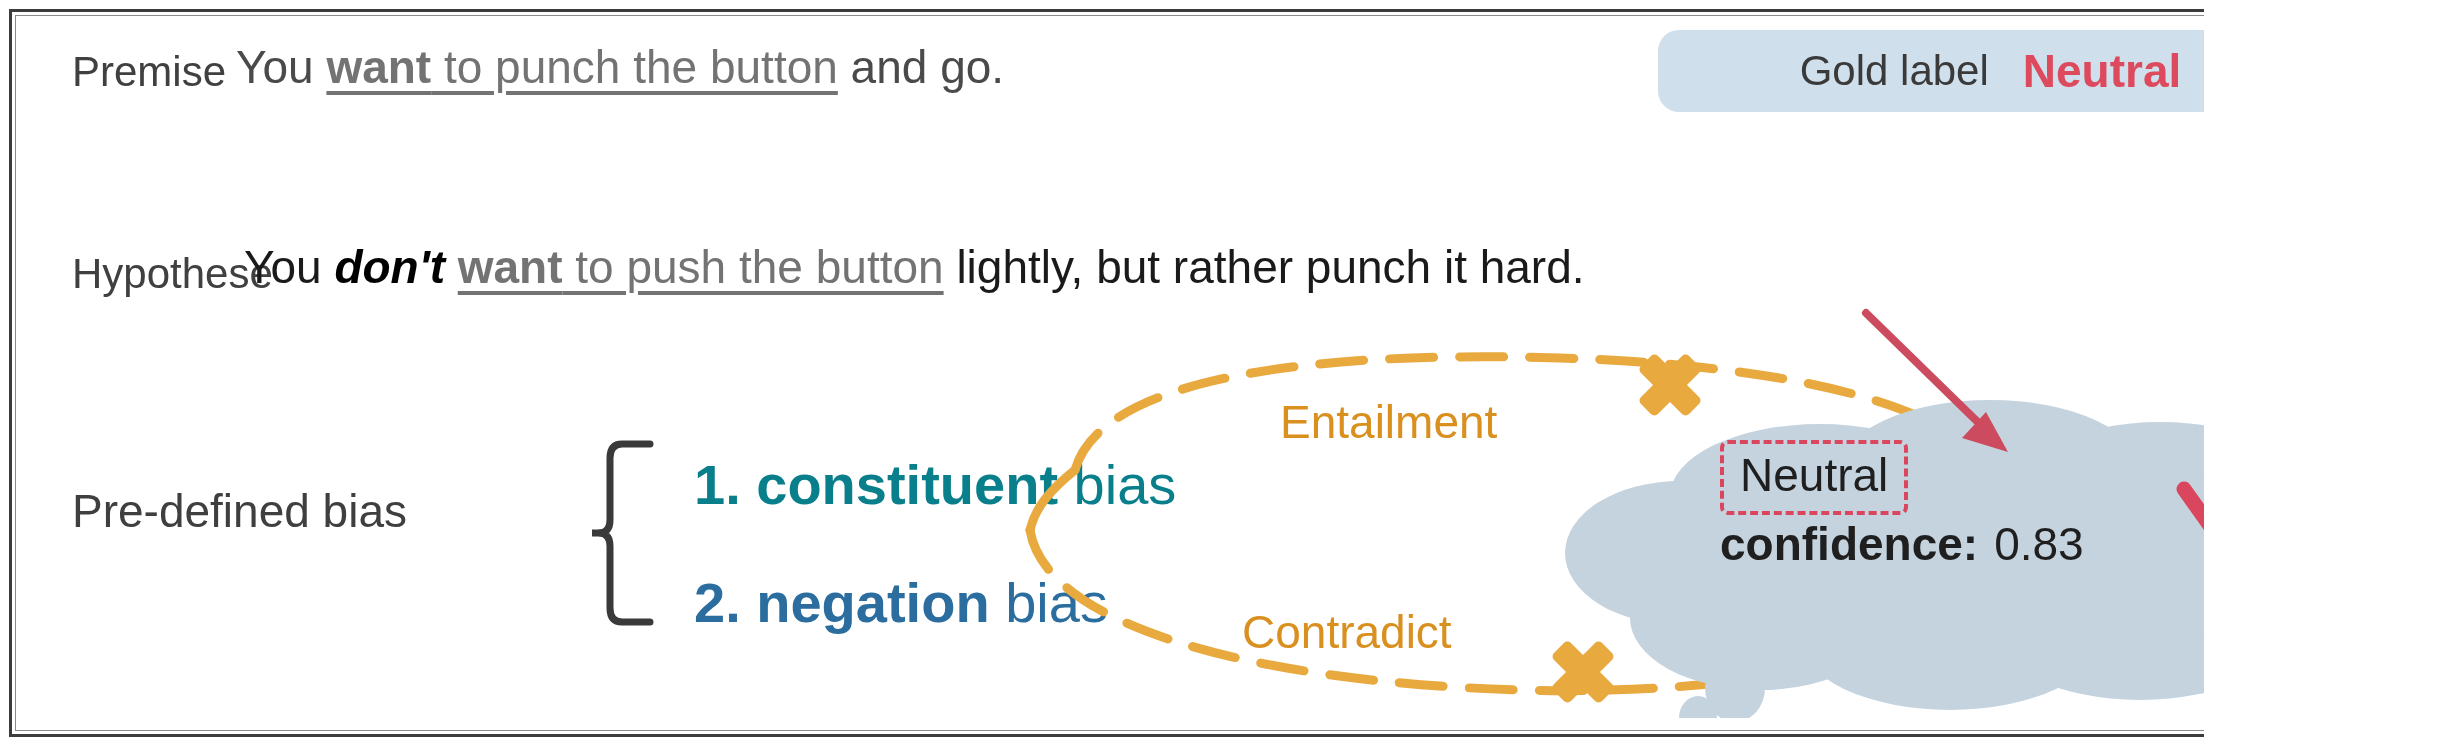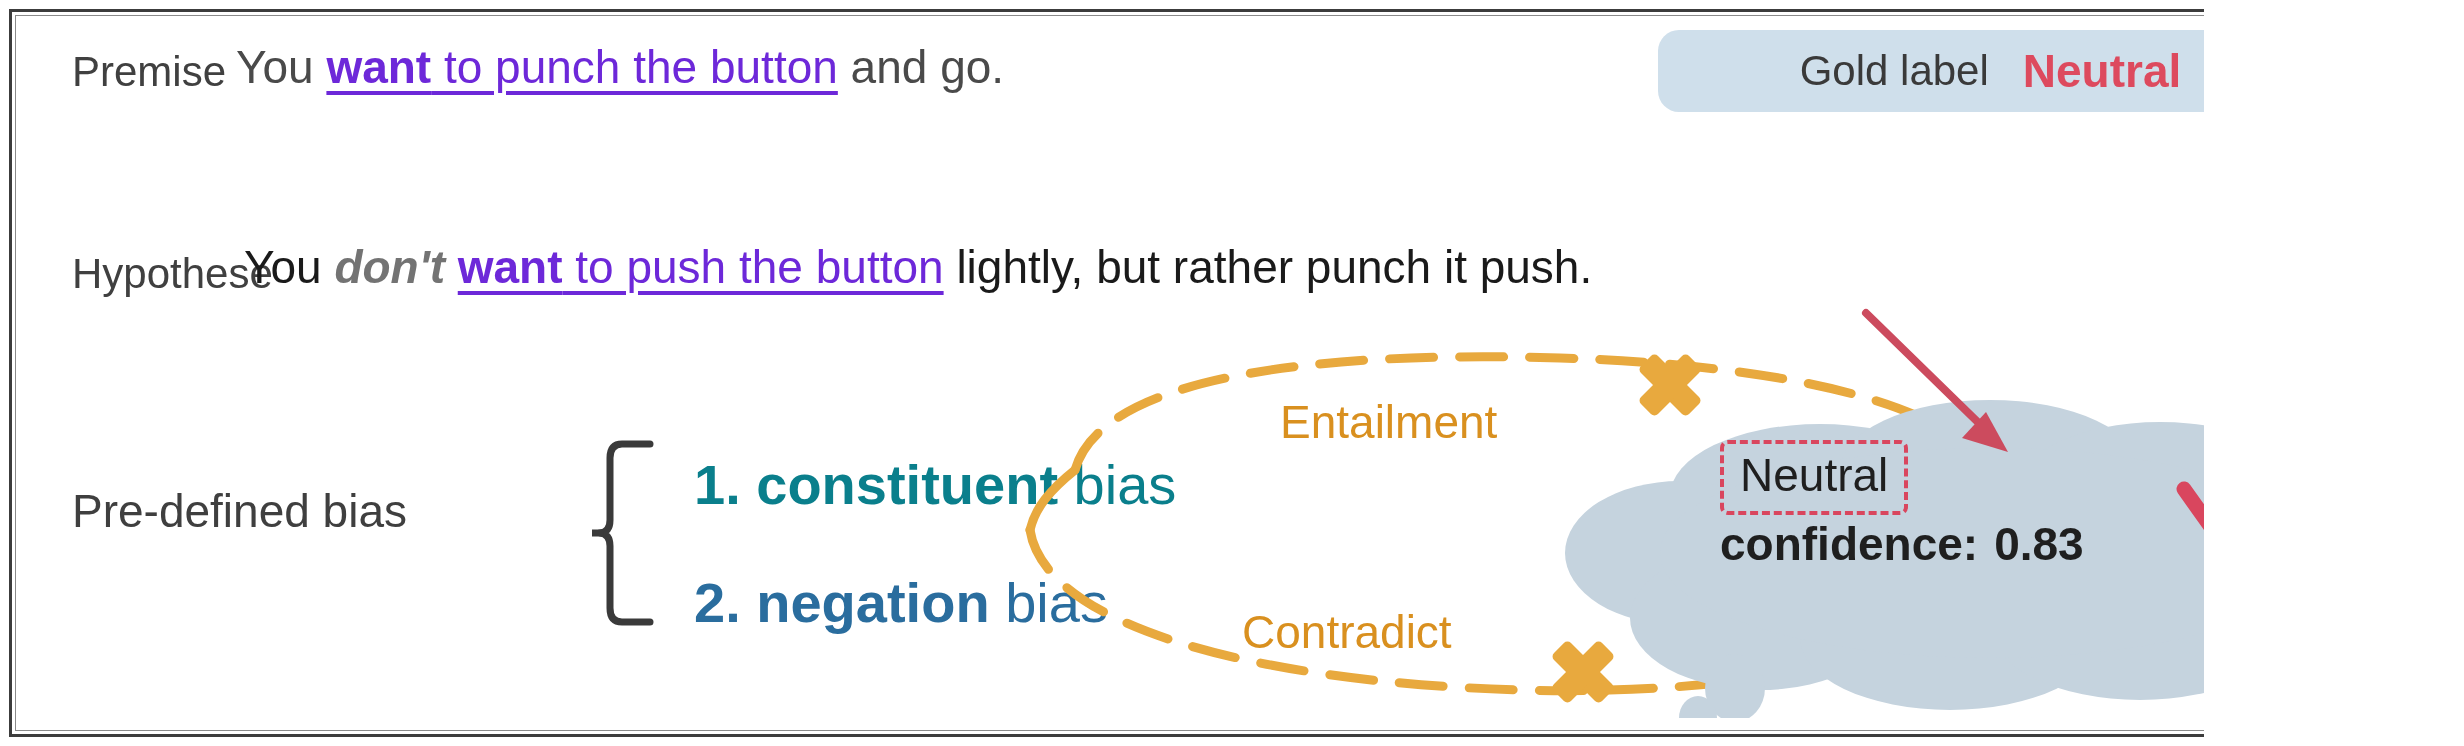--- a/index.html
+++ b/index.html
@@ -52,22 +52,22 @@
   }
   .sentence {
     position: absolute;
     white-space: nowrap;
     font-size: 46px;
     line-height: 1;
   }
 
   .tok-gray   { color: #4a4a4a; }
   .tok-black  { color: #1a1a1a; }
-  .tok-teal   { color: #6d28d9; }
-  .tok-blue   { color: #737373; }
+  .tok-teal   { color: #737373; }
+  .tok-blue   { color: #000000; }
   .tok-bold   { font-weight: 700; }
   .tok-ital   { font-style: italic; font-weight: 700; }
   .tok-uline  { text-decoration: underline; text-decoration-thickness: 4px; text-underline-offset: 8px; }
 
   
   #gold-pill {
     position: absolute;
     left: 1658px;
     top: 30px;
     width: 665px;
@@ -155,21 +155,21 @@
     white-space: nowrap;
   }
   #cloud-text .bert-key { font-weight: 700; }
   #cloud-text .pred-box {
     border: 4px dashed #d9465e;
     border-radius: 8px;
     padding: 2px 16px 6px 16px;
     font-weight: 400;
   }
   #cloud-text .conf-key { font-weight: 700; }
-  #cloud-text .conf-val { font-weight: 700; }
+  #cloud-text .conf-val { font-weight: 400; }
 
   
   #marks-layer {
     position: absolute;
     left: 0; top: 0;
     width: 2464px; height: 746px;
     pointer-events: none;
   }
 </style>
 </head>
@@ -187,21 +187,21 @@
   </div>
 
   <div id="gold-pill">
     <span class="gl-text">Gold label</span>
     <span class="gl-value">Neutral</span>
   </div>
 
   <div class="label-col" style="left:72px; top:250px;">Hypothese</div>
 
   <div class="sentence" style="left:244px; top:244px;">
-    <span class="tok-black">You </span><span class="tok-blue tok-ital">don't</span><span class="tok-black"> </span><span class="tok-teal tok-bold tok-uline">want</span><span class="tok-teal tok-uline"> to push the button</span><span class="tok-black"> lightly, but rather punch it push.</span>
+    <span class="tok-black">You </span><span class="tok-blue tok-ital">don't</span><span class="tok-black"> </span><span class="tok-teal tok-bold tok-uline">want</span><span class="tok-teal tok-uline"> to push the button</span><span class="tok-black"> lightly, but rather punch it hard.</span>
   </div>
 
   <div id="bias-label">
     <span class="b1">Pre-defined</span><span class="b2"> bias</span>
   </div>
 
   <svg id="brace" width="90" height="190" viewBox="0 0 90 190">
     <path d="M58 6 H30 Q18 6 18 20 V82 Q18 94 8 95 Q18 96 18 108 V170 Q18 184 30 184 H58" fill="none" stroke="#3a3a3a" stroke-width="7" stroke-linecap="round" stroke-linejoin="round"></path>
     <path d="M8 95 H-14" fill="none" stroke="#3a3a3a" stroke-width="7" stroke-linecap="round"></path>
   </svg>

